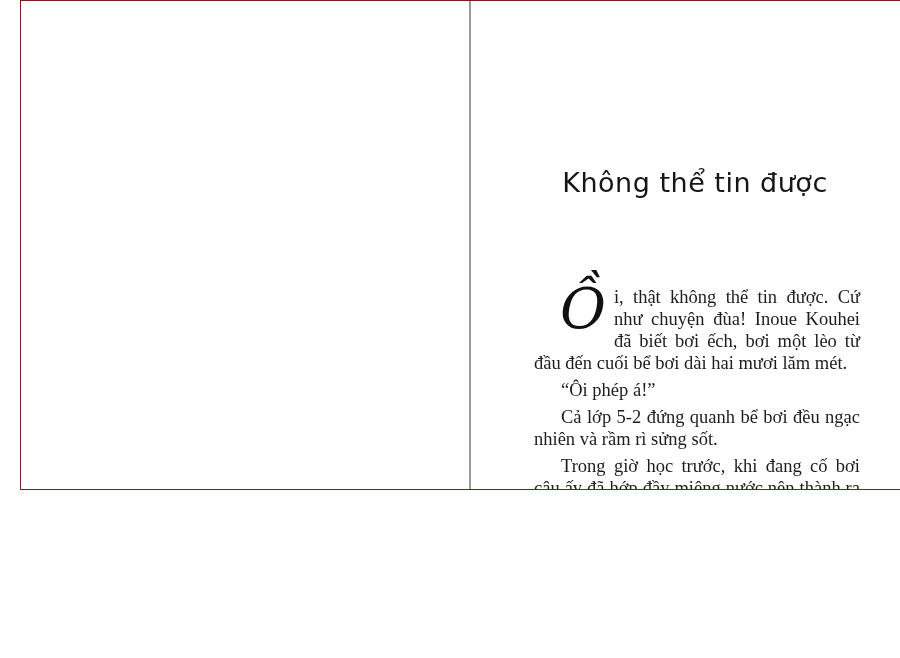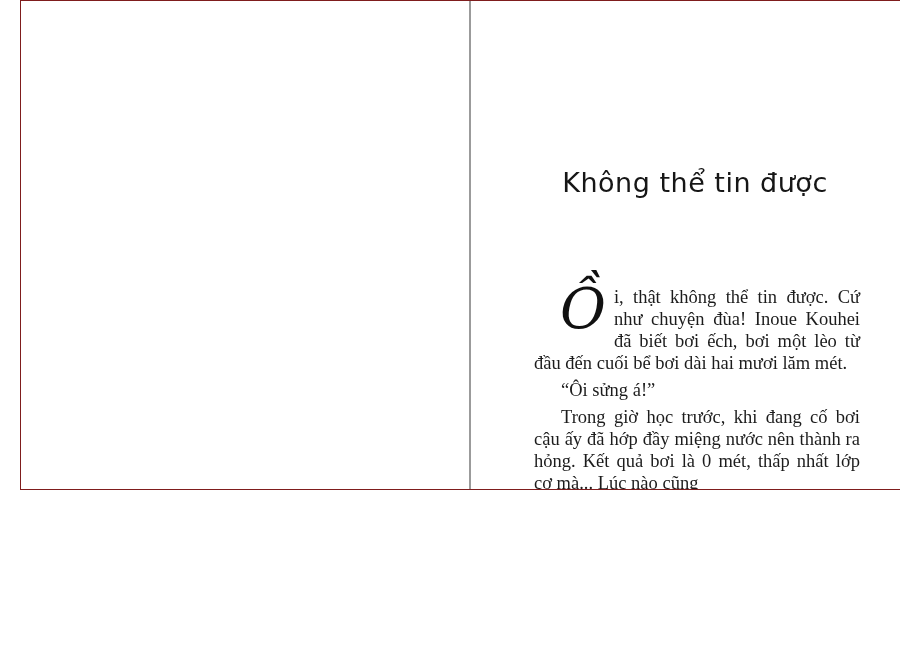--- a/index.html
+++ b/index.html
@@ -100,21 +100,22 @@
   <div class="left-page"></div>
 
   <div class="page-divider"></div>
 
   <div class="right-page">
 
     <div class="chapter-title">Không thể tin được</div>
 
     <div class="body-text">
       <p class="opening"><span class="drop-cap">Ồ</span><span>i, thật không thể tin được. Cứ như chuyện đùa! Inoue Kouhei đã biết bơi ếch, bơi một lèo từ đầu đến cuối bể bơi dài hai mươi lăm mét.</span></p>
-      <p>“Ôi sửng á!”</p>
+      <p>“Ôi phép á!”</p>
+      <p>Cả lớp 5-2 đứng quanh bể bơi đều ngạc nhiên và rầm rì sửng sốt.</p>
       <p>Trong giờ học trước, khi đang cố bơi cậu ấy đã hớp đầy miệng nước nên thành ra hỏng. Kết quả bơi là 0 mét, thấp nhất lớp cơ mà... Lúc nào cũng</p>
     </div>
 
     <div class="page-footer">
       <span>Cuốn nhật kí có phép màu</span><span class="page-number">7</span>
     </div>
 
   </div>
 
 </div>

